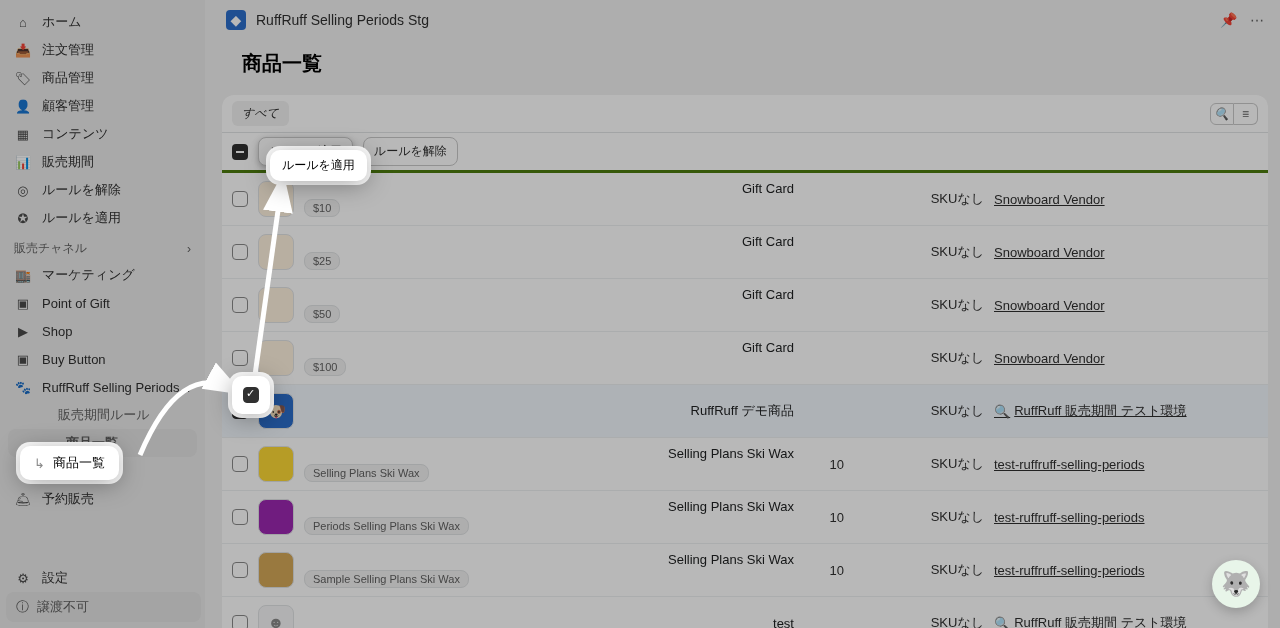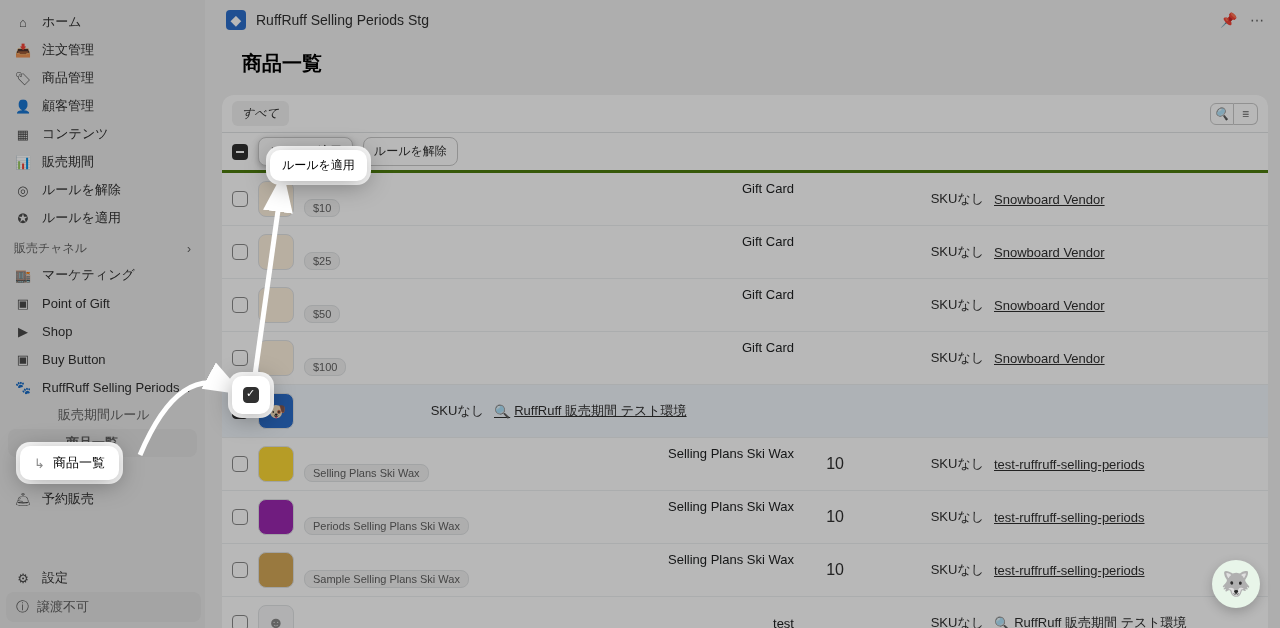--- a/index.html
+++ b/index.html
@@ -44,21 +44,21 @@
 .chk.checked::after { content:"✓"; color:#fff; font-size:11px; position:absolute; top:-1px; left:2px; }
 .thumb { width:36px; height:36px; border:1px solid #e1e3e5; border-radius:8px; background:#fff3e0; display:flex; align-items:center; justify-content:center; flex-shrink:0; font-size:16px; }
 .thumb.blue { background:#2c6ecb; }
 .thumb.yellow { background:#fdd835; }
 .thumb.purple { background:#9c27b0; }
 .thumb.tan { background:#d4a858; }
 .thumb.placeholder { background:#f6f6f7; color:#8a8a8a; }
 .prod-main { flex:0 0 490px; }
 .prod-title { font-size:13px; font-weight:500; color:#202223;text-align:right; }
 .prod-badge { display:inline-block; margin-top:3px; padding:2px 8px; font-size:11px; background:#f1f1f1; border-radius:8px; color:#616161; border:1px solid #e1e3e5; }
-.col-qty { width:40px; text-align:right; font-size:16px; color:#303030; }
+.col-qty { width:40px; text-align:right; font-size:13px; color:#303030; }
 .col-sku { width:130px; font-size:13px; color:#303030;text-align:right; }
 .col-vendor { flex:1; font-size:13px; color:#303030; display:flex; align-items:center; gap:4px;text-decoration:underline; }
 
 .overlay { position:absolute; inset:0; background:rgba(0,0,0,.28); pointer-events:none; }
 
 .highlight { position:absolute; background:#fff; border-radius:10px; box-shadow:0 4px 24px rgba(0,0,0,.35), 0 0 0 4px #fff; }
 .hl-apply { left:270px; top:150px; padding:7px 12px; font-size:12px; font-weight:500; }
 .hl-check { left:232px; top:376px; width:38px; height:38px; display:flex; align-items:center; justify-content:center; }
 .hl-check .chk { margin:0; }
 .hl-nav { left:20px; top:446px; padding:8px 14px; font-size:13px; display:flex; align-items:center; gap:8px; }
@@ -212,20 +212,23 @@
           <div class="chk "></div>
           <div class="thumb "></div>
           <div class="prod-main"><div class="prod-title">Gift Card</div><span class="prod-badge">$100</span></div>
           <div class="col-qty"></div>
           <div class="col-sku">SKUなし</div>
           <div class="col-vendor">Snowboard Vendor</div>
         </div>
         <div class="row selected">
           <div class="chk checked"></div>
           <div class="thumb blue">🐶</div>
+          <div class="prod-main">
+            <div class="prod-title">RuffRuff デモ商品</div>
+          </div>
           <div class="col-qty"></div>
           <div class="col-sku">SKUなし</div>
           <div class="col-vendor"><span>🔍</span>RuffRuff 販売期間 テスト環境</div>
         </div>
         <div class="row">
           <div class="chk "></div>
           <div class="thumb yellow"></div>
           <div class="prod-main"><div class="prod-title">Selling Plans Ski Wax</div><span class="prod-badge">Selling Plans Ski Wax</span></div>
           <div class="col-qty">10</div>
           <div class="col-sku">SKUなし</div>

